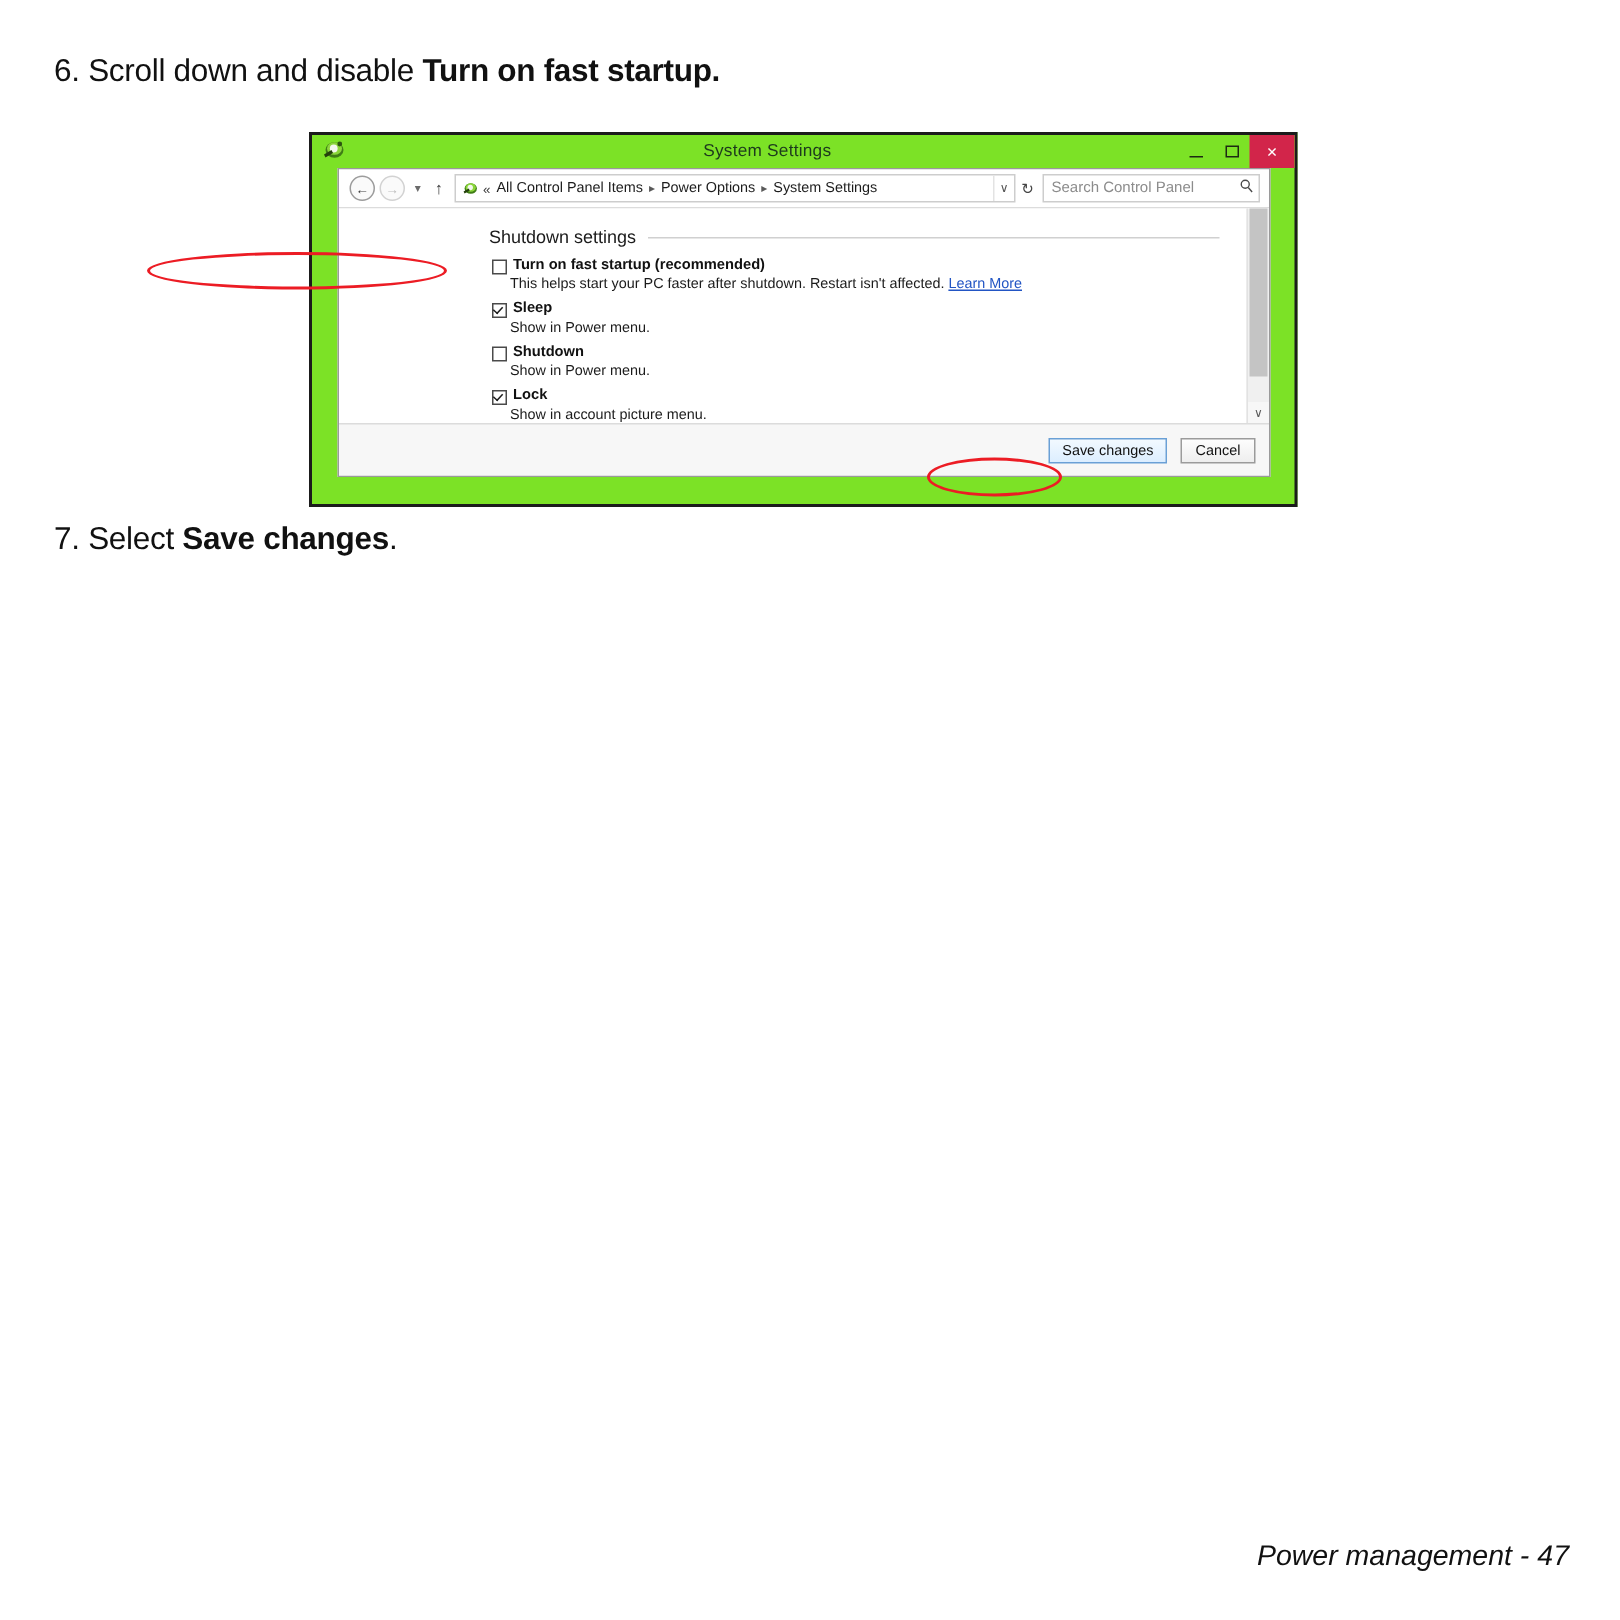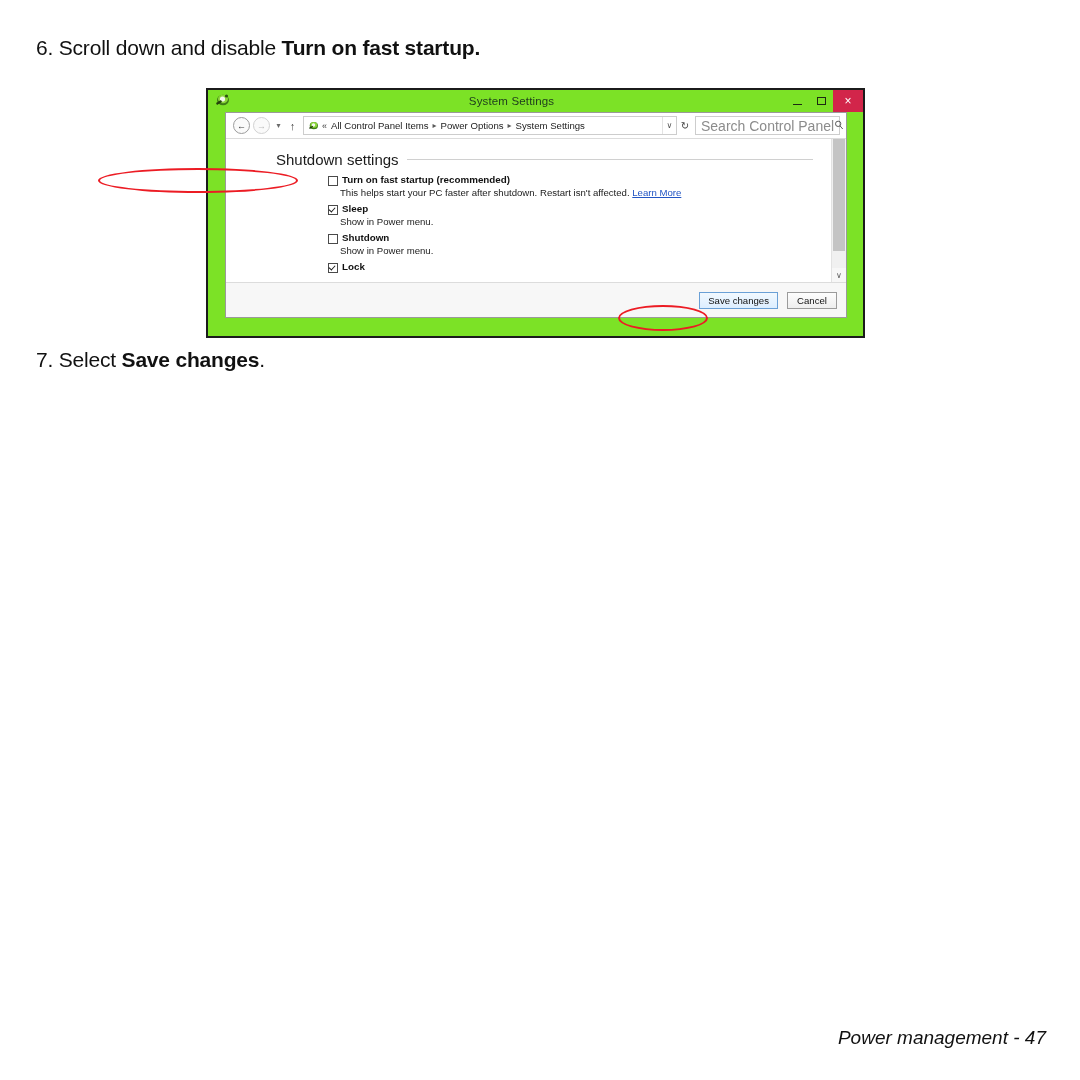--- a/index.html
+++ b/index.html
@@ -135,35 +135,35 @@
     width:16px;text-align:center;font-size:10px;color:#444;flex:0 0 auto;
   }
   .searchbox{
     width:143px;height:17px;
     border:1px solid #cdcdcd;background:#fff;
     display:flex;align-items:center;
     margin-left:2px;margin-right:2px;
     flex:0 0 auto;
   }
   .searchbox .ph{
-    flex:1;font-size:14px;color:#8c8c8c;padding-left:5px;white-space:nowrap;
+    flex:1;font-size:10px;color:#8c8c8c;padding-left:5px;white-space:nowrap;
   }
   .searchbox .mag{width:16px;text-align:center;font-size:10px;color:#4a4a4a;}
 
   
   .content{
     flex:1;position:relative;display:flex;min-height:0;
     background:#fff;
   }
   .pane{flex:1;position:relative;padding:12px 0 0 0;min-width:0;}
 
   .grouphead{
     display:flex;align-items:center;
-    margin-left:50px;margin-right:18px;
-    font-size:15px;color:#1b1b1b;
+    margin-left:100px;margin-right:18px;
+    font-size:12px;color:#1b1b1b;
   }
   .grouphead .line{flex:1;height:1px;background:#d0d0d0;margin-left:8px;}
 
   .optlist{margin-left:102px;margin-top:6px;}
   .optrow{display:flex;align-items:flex-start;position:relative;}
   .cbx{
     width:8px;height:8px;
     border:1px solid #4a4a4a;
     background:#fff;
     margin-right:4px;margin-top:2px;
@@ -334,20 +334,21 @@
           <div class="optrow">
             <span class="cbx"></span>
             <span class="optlabel">Shutdown</span>
           </div>
           <div class="optdesc">Show in Power menu.</div>
 
           <div class="optrow">
             <span class="cbx checked"></span>
             <span class="optlabel">Lock</span>
           </div>
+          <div class="optdesc">Show in account picture menu.</div>
 
         </div>
       </div>
 
       <div class="vscroll">
         <div class="vthumb"></div>
         <div class="vdown">∨</div>
       </div>
     </div>
 

